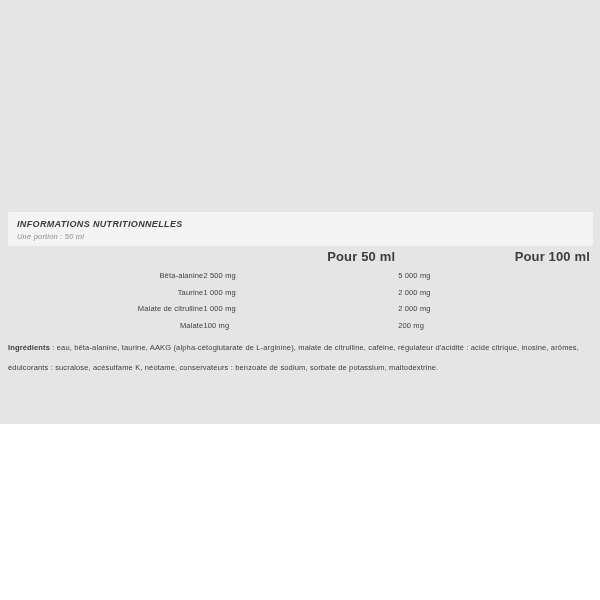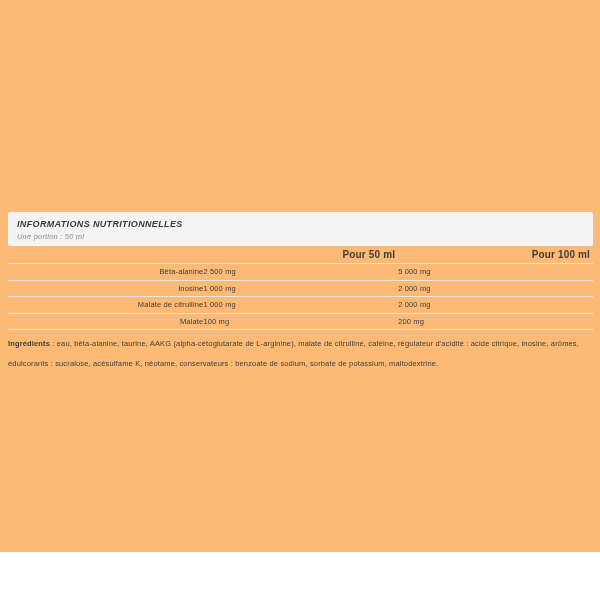--- a/index.html
+++ b/index.html
@@ -4,22 +4,22 @@
   <style>
     * { margin: 0; padding: 0; box-sizing: border-box; }
     html, body {
       width: 600px; height: 600px;
       background: #ffffff;
       font-family: "Liberation Sans", sans-serif;
       color: #3d3d3d;
     }
     .page {
       position: relative;
-      width: 600px; height: 552px;
-      background: #fdba74;
+      width: 600px; height: 424px;
+      background: #e5e5e5;
       overflow: hidden;
     }
     .nutrition-section {
       position: absolute;
       left: 8px; top: 212px;
       width: 585px;
     }
     .head-box {
       background: #f4f4f4;
       border-radius: 2px;
@@ -44,21 +44,21 @@
       width: 100%;
       margin-top: 1px;
       border-collapse: collapse;
       table-layout: fixed;
     }
     table.nutrition col.c1 { width: 33.4%; }
     table.nutrition col.c2 { width: 33.3%; }
     table.nutrition col.c3 { width: 33.3%; }
     table.nutrition thead th {
       height: 13px;
-      font-size: 10px;
+      font-size: 13px;
       font-weight: bold;
       letter-spacing: 0.15px;
       color: #3d3d3d;
       text-align: right;
       vertical-align: bottom;
       padding: 2px 3px 3px 0;
       border-bottom: 1px solid #e1e1e1;
     }
     table.nutrition thead th.lbl { text-align: left; padding-left: 0; }
     table.nutrition tbody tr { height: 16.5px; }
@@ -112,21 +112,21 @@
           <th>Pour 100 ml</th>
         </tr>
       </thead>
       <tbody>
         <tr>
           <td class="lbl">Bêta-alanine</td>
           <td class="val">2 500 mg</td>
           <td class="val">5 000 mg</td>
         </tr>
         <tr>
-          <td class="lbl">Inosine</td>
+          <td class="lbl">Taurine</td>
           <td class="val">1 000 mg</td>
           <td class="val">2 000 mg</td>
         </tr>
         <tr>
           <td class="lbl">Malate de citrulline</td>
           <td class="val">1 000 mg</td>
           <td class="val">2 000 mg</td>
         </tr>
         <tr>
           <td class="lbl">Malate</td>

